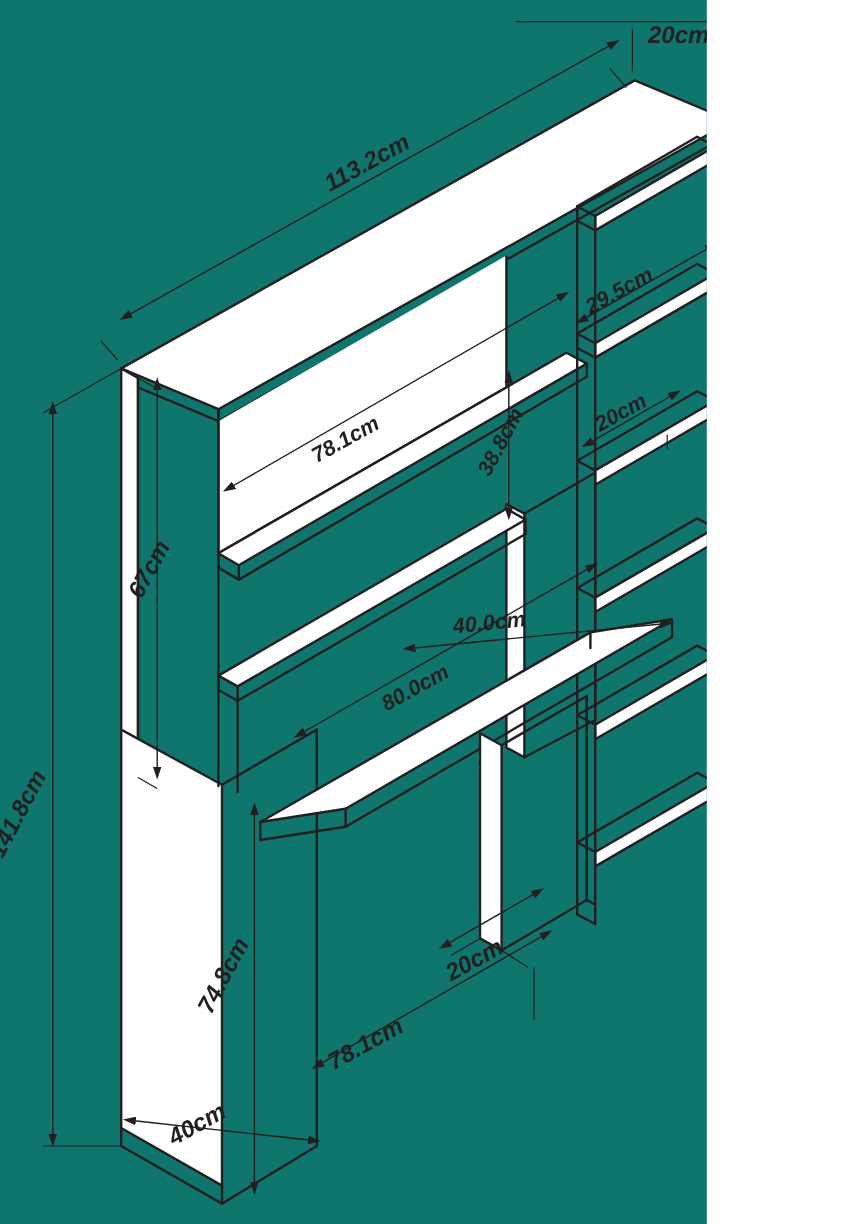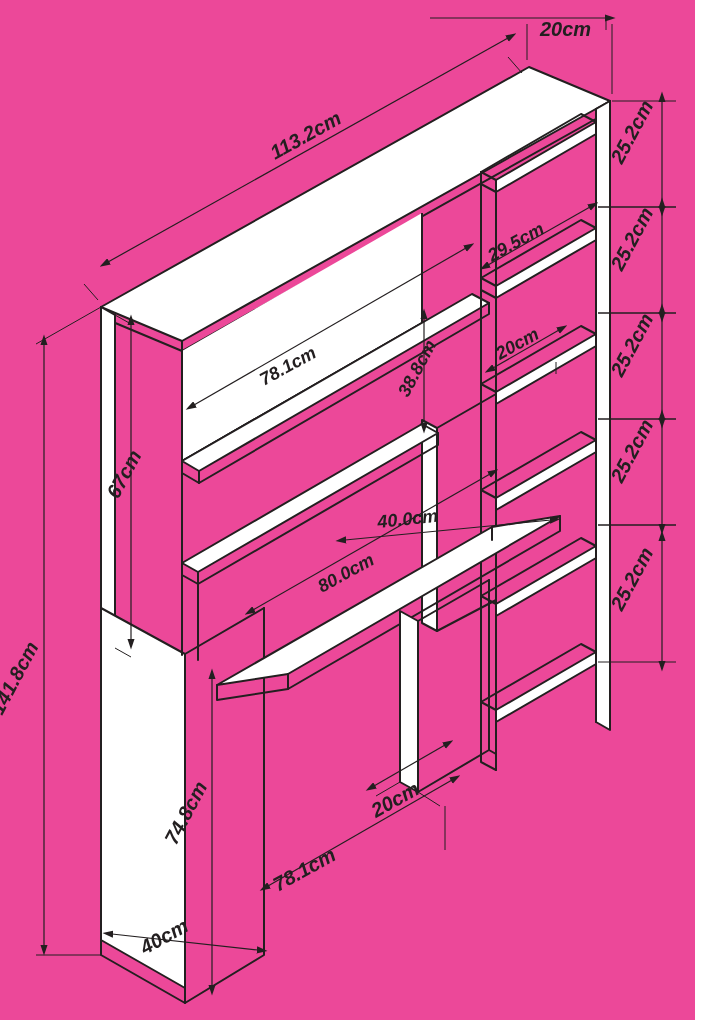--- a/index.html
+++ b/index.html
@@ -5,24 +5,24 @@
   html, body {
     margin: 0;
     padding: 0;
     background: #ffffff;
   }
   body {
     font-family: "Liberation Sans", sans-serif;
   }
   #canvas-wrap {
     position: relative;
-    width: 695px;
+    width: 589px;
     height: 1020px;
     overflow: hidden;
-    background: #ec4899;
+    background: #0f766e;
   }
   svg.diagram {
     position: absolute;
     top: 0;
     left: 0;
     width: 705px;
     height: 1020px;
   }
   .furn-face {
     fill: #ffffff;

